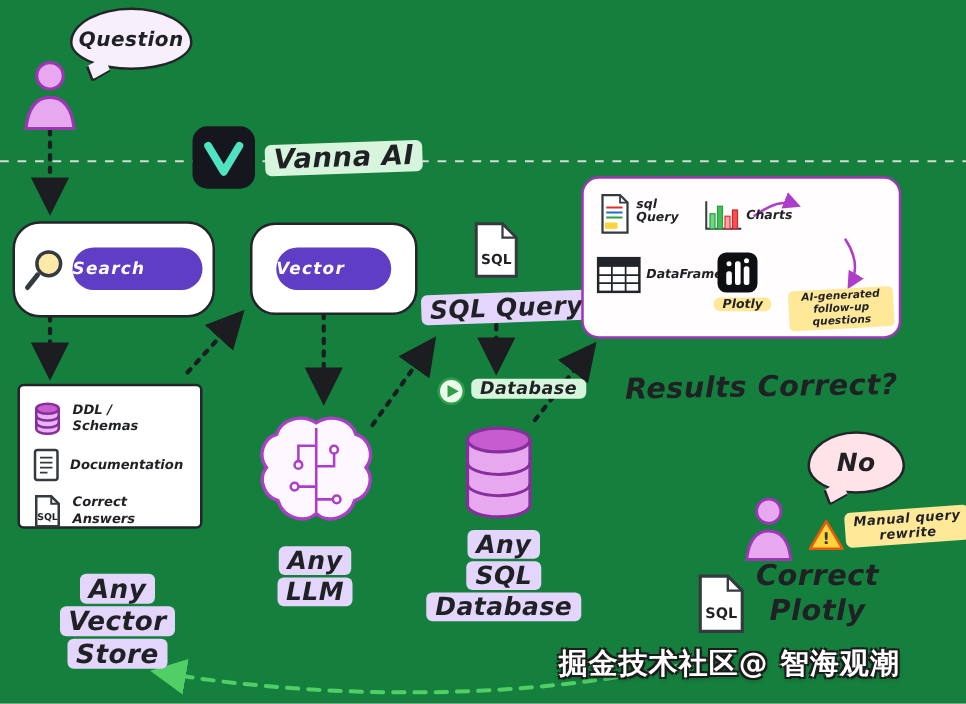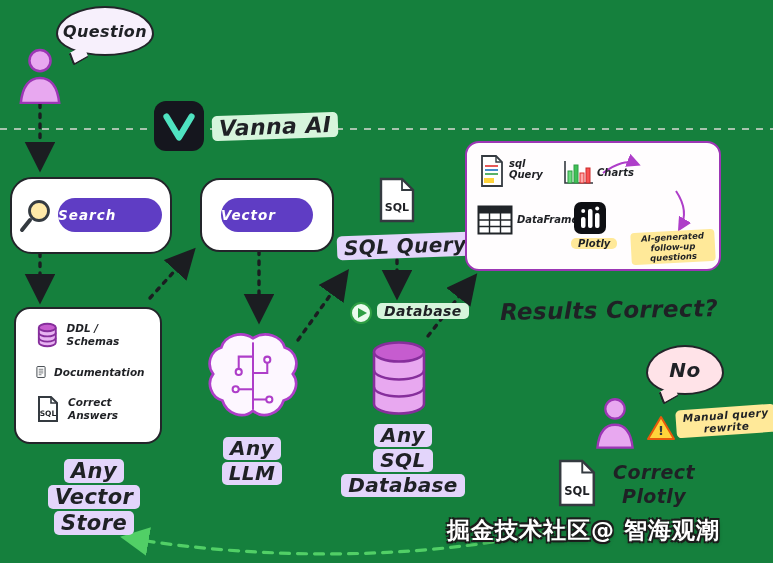--- a/index.html
+++ b/index.html
@@ -71,21 +71,21 @@
   <div class="box" style="left:10px;top:177px;width:158px;height:73px;z-index:2">
     <svg class="abs" style="left:6px;top:19px" width="36" height="36" viewBox="0 0 36 36">
       <line x1="12" y1="22" x2="4" y2="32" stroke="#343a40" stroke-width="4" stroke-linecap="round"></line>
       <circle cx="21" cy="13" r="9.5" fill="#ffe9a8" stroke="#343a40" stroke-width="2.8"></circle>
     </svg>
     <div class="pill-btn" style="left:46px;top:19px;width:104px;height:34px">
       <span>Search</span>
     </div>
   </div>
 
-  <div class="box" style="left:14px;top:307px;width:148px;height:137px;border-radius:16px;padding:12px 20px;box-sizing:border-box;z-index:2">
+  <div class="box" style="left:14px;top:307px;width:148px;height:116px;border-radius:5px;padding:12px 10px;box-sizing:border-box;z-index:2">
     <div class="vs-row">
       <svg width="24" height="28" viewBox="0 0 24 28">
         <path d="M3 6 V22 A9 4 0 0 0 21 22 V6" fill="#e8b3f2" stroke="#862e9c" stroke-width="2"></path>
         <path d="M3 11.5 A9 4 0 0 0 21 11.5 M3 17 A9 4 0 0 0 21 17" fill="none" stroke="#862e9c" stroke-width="2"></path>
         <ellipse cx="12" cy="6" rx="9" ry="4" fill="#c65ccf" stroke="#862e9c" stroke-width="2"></ellipse>
       </svg>
       <span class="vs-label" style="width:78px">DDL / Schemas</span>
     </div>
     <div class="vs-row">
       <svg width="22" height="28" viewBox="0 0 22 28">
@@ -232,20 +232,20 @@
   </svg>
   <div class="abs hand hl-yellow" style="left:676px;top:407px;width:94px;font-size:10.5px;text-align:center;transform:rotate(-4deg);border-radius:5px;padding:2px 3px;z-index:2">
     <span>Manual query rewrite</span>
   </div>
 
   <svg class="abs" style="left:556px;top:457px;z-index:2" width="42" height="52" viewBox="0 0 40 48">
     <path d="M4 3 H25 L36 14 V45 H4 Z" fill="#fff" stroke="#343a40" stroke-width="2.4"></path>
     <path d="M25 3 V14 H36" fill="none" stroke="#343a40" stroke-width="1.8"></path>
     <text x="20" y="35" font-size="11" font-weight="bold" text-anchor="middle" fill="#1f2125">SQL</text>
   </svg>
-  <div class="caption hand" style="left:604px;top:462px;width:100px;font-size:19px;z-index:2">
+  <div class="caption hand" style="left:604px;top:448px;width:100px;font-size:23px;z-index:2">
     <span>Correct</span>
     <span>Plotly</span>
   </div>
 
   <div class="watermark" style="left:447px;top:515px;width:312px;text-align:left;z-index:10">掘金技术社区@ 智海观潮</div>
 
 </div>
 
 </body></html>

